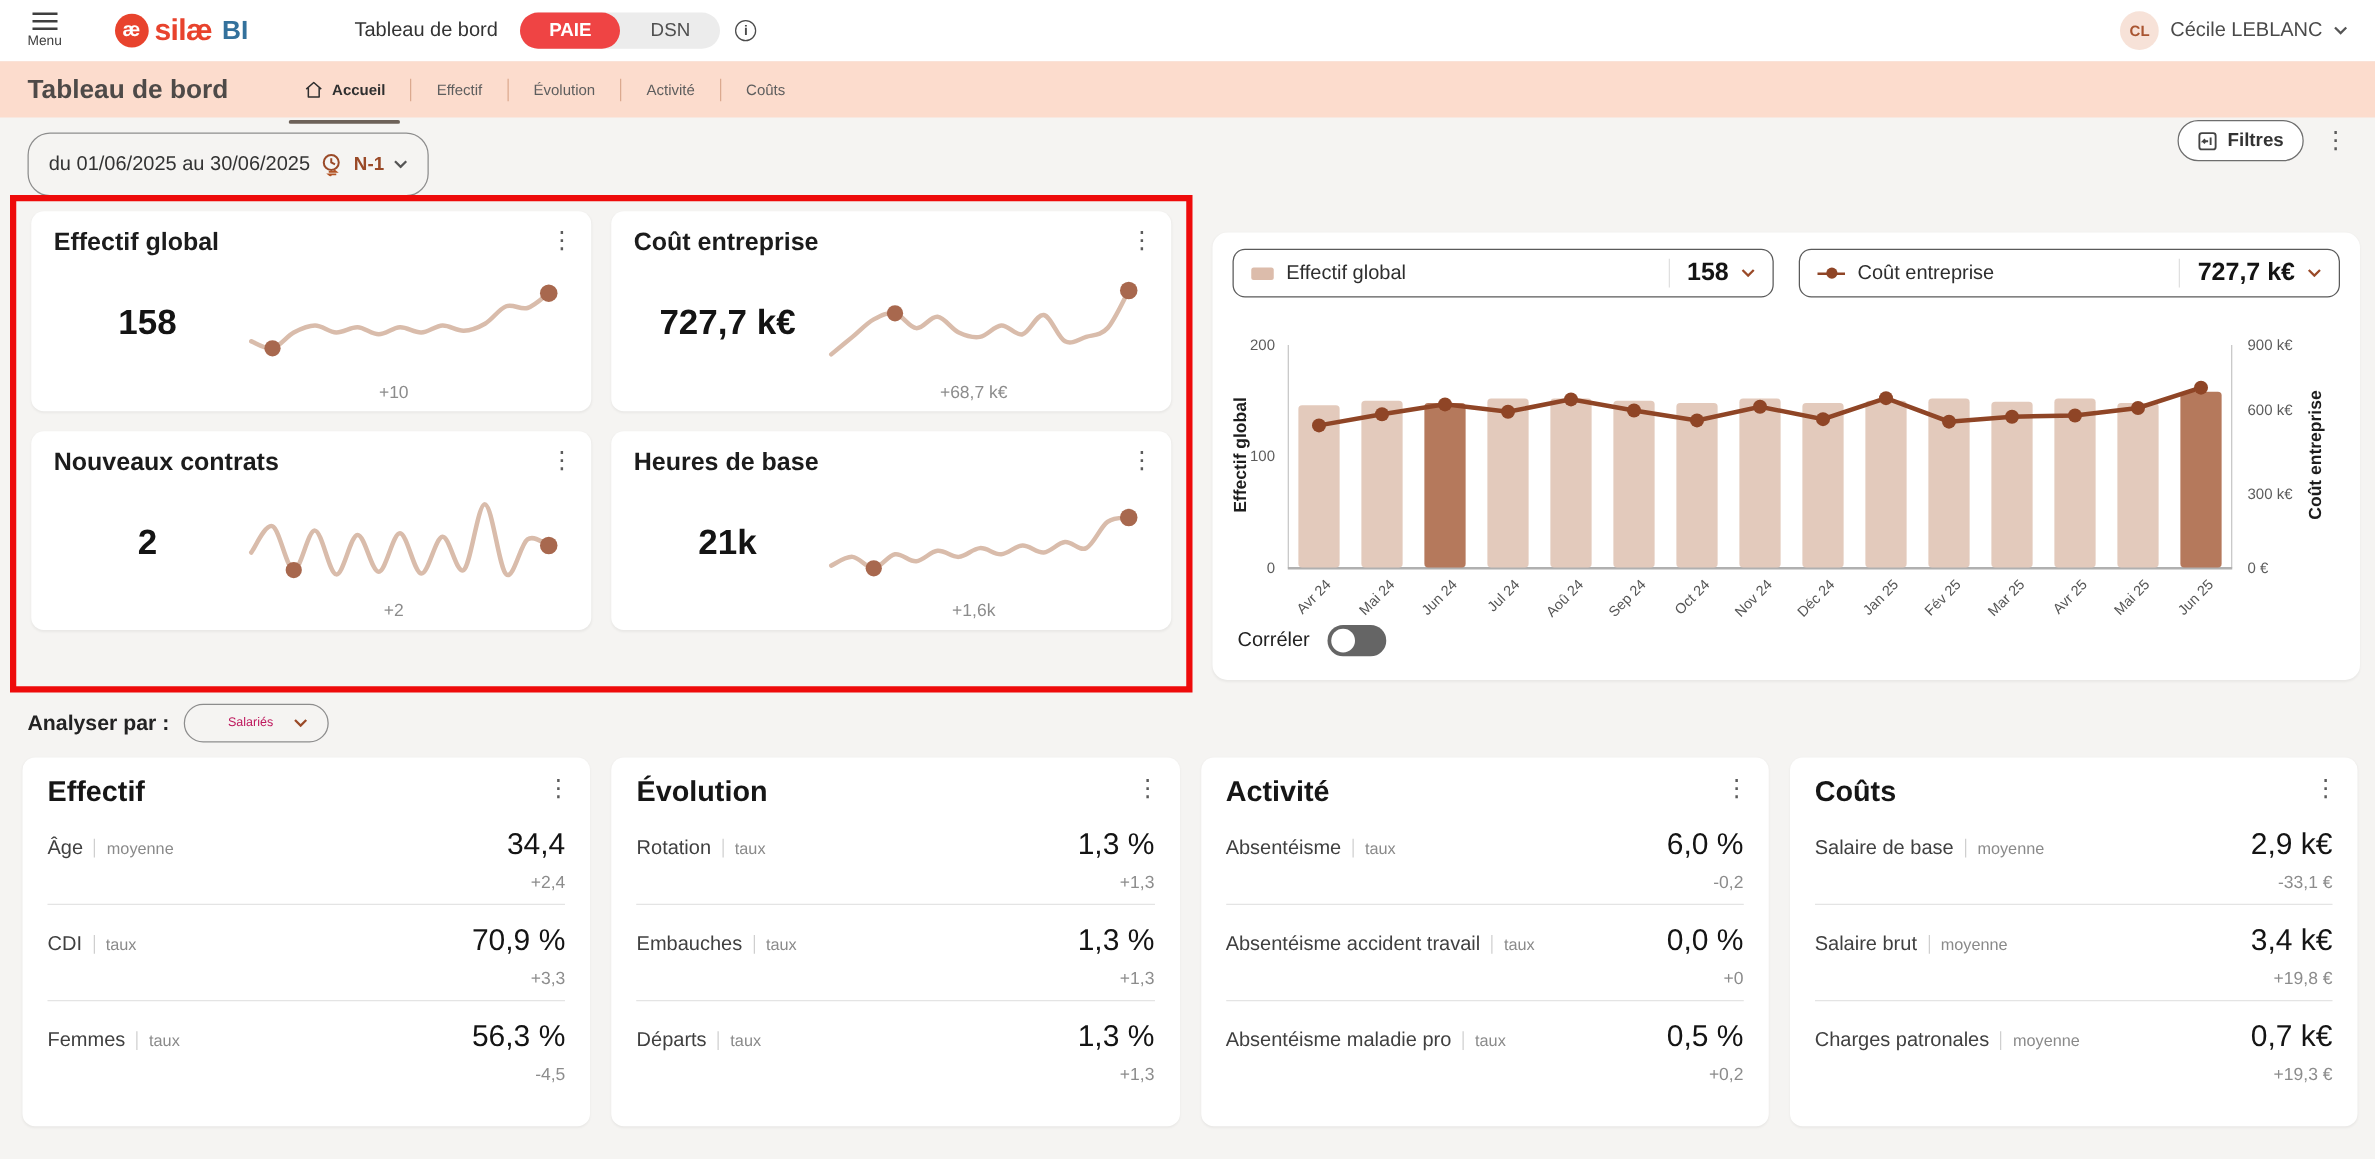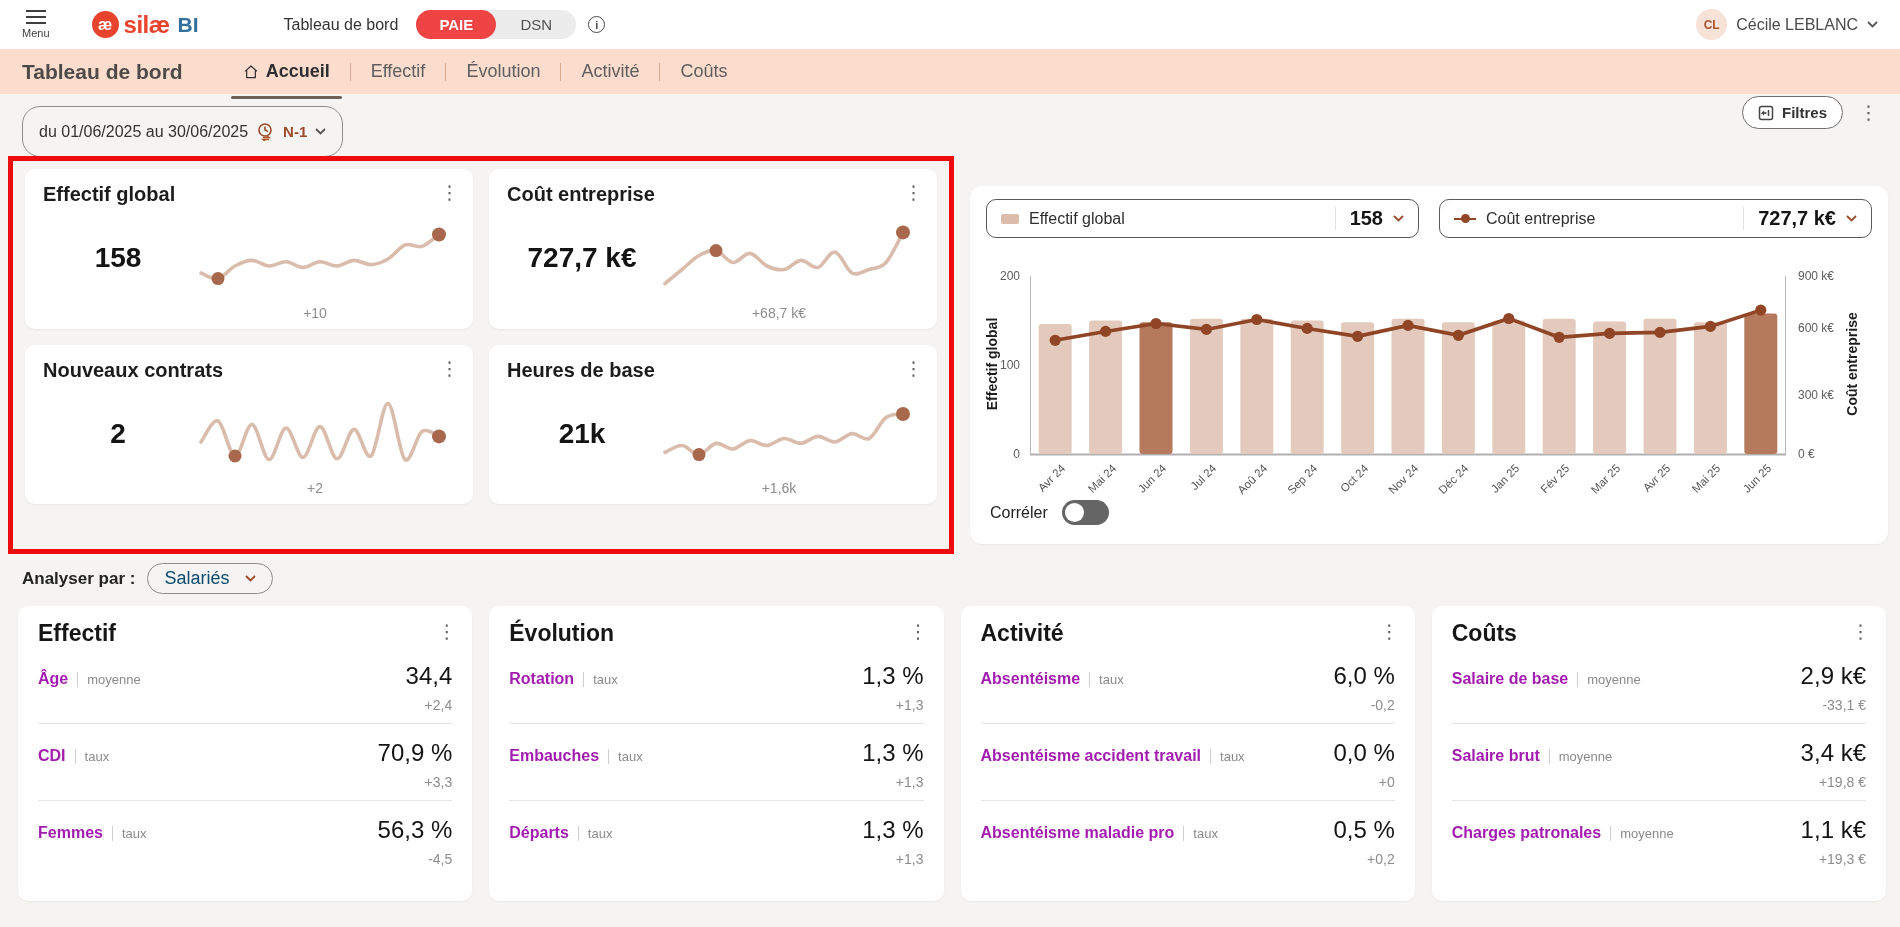--- a/index.html
+++ b/index.html
@@ -26,21 +26,21 @@
   .user { display:flex; align-items:center; gap:9px; cursor:pointer; }
   .avatar { width:31px; height:31px; border-radius:50%; background:#f7e2d8; color:#a95531; font-size:12px; font-weight:bold; display:flex; align-items:center; justify-content:center; }
   .user-name { font-size:16px; color:#4a4a4a; }
   .chev { width:11px; height:7px; }
   .chev polyline { fill:none; stroke:#555; stroke-width:1.8; }
   .chev.brown polyline { stroke:#9a4a28; }
 
   
   .navbar { position:absolute; left:0; top:49px; width:1900px; height:45px; background:#fcdccd; display:flex; align-items:center; padding:0 22px; }
   .nav-title { font-size:21px; font-weight:bold; color:#4e4a48; margin-right:40px; }
-  .tab { height:54px; display:flex; align-items:center; gap:7px; padding:0 20px; font-size:18px; color:#5e5e5e; cursor:pointer; position:relative; }
+  .tab { height:54px; display:flex; align-items:center; gap:7px; padding:0 20px; font-size:12px; color:#5e5e5e; cursor:pointer; position:relative; }
   .tab.active { color:#2f2f2f; font-weight:bold; }
   .tab.active:after { content:""; position:absolute; left:8px; right:8px; bottom:0; height:3px; background:#6e6259; border-radius:2px; }
   .tab-sep { width:1px; height:18px; background:#dba98f; }
   .home-ic { width:16px; height:16px; }
   .home-ic path { fill:none; stroke:#2f2f2f; stroke-width:1.8; stroke-linejoin:round; }
 
   
   .date-pill { position:absolute; left:22px; top:106px; height:51px; border:1px solid #8d8d8d; border-radius:18px; display:flex; align-items:center; padding:0 16px; gap:8px; cursor:pointer; }
   .date-text { font-size:16px; color:#333; }
   .n1 { font-size:15px; font-weight:bold; color:#9a4a28; display:flex; align-items:center; gap:2px; }
@@ -88,31 +88,31 @@
   .x-labels span { position:absolute; top:2px; white-space:nowrap; font-size:11.5px; color:#555; transform:translateX(-100%) rotate(-45deg); transform-origin:100% 0; }
   .correl-row { position:absolute; left:20px; top:314px; display:flex; align-items:center; gap:14px; }
   .correl-label { font-size:16px; color:#222; }
   .toggle { width:47px; height:25px; border-radius:13px; background:#656565; position:relative; cursor:pointer; }
   .toggle .knob { position:absolute; left:3px; top:3px; width:19px; height:19px; border-radius:50%; background:#fff; }
 
   
   .analyser { position:absolute; left:22px; top:563px; display:flex; align-items:center; gap:12px; }
   .analyser-label { font-size:17px; font-weight:bold; color:#232323; }
   .select-pill { height:31px; border:1px solid #8d8d8d; border-radius:16px; display:flex; align-items:center; gap:16px; padding:0 16px; cursor:pointer; }
-  .select-pill span { font-size:18px; color:#0c4a6e; }
+  .select-pill span { font-size:10px; color:#be185d;margin-left:18px; }
 
   
   .bottom-grid { position:absolute; left:18px; top:606px; width:1868px; display:grid; grid-template-columns:repeat(4,1fr); gap:17px; }
   .acard { background:#fff; border-radius:10px; box-shadow:0 1px 2px rgba(0,0,0,0.05); padding:14px 20px 10px 20px; height:295px; position:relative; }
   .acard-title { font-size:23px; font-weight:bold; color:#161616; }
   .acard .kebab { position:absolute; right:16px; top:16px; }
   .arow { padding:15px 0 10px 0; }
   .arow + .arow { border-top:1px solid #e4e4e4; }
   .arow-main { display:flex; align-items:baseline; }
-  .aname { font-size:16px; font-weight:bold; color:#a21caf; }
+  .aname { font-size:16px; font-weight:normal; color:#404040; }
   .aqual { font-size:13px; color:#8a8a8a; margin-left:9px; padding-left:9px; border-left:1px solid #cfcfcf; }
   .aval { margin-left:auto; font-size:24px; font-weight:normal; color:#141414; }
   .adelta { text-align:right; font-size:14px; color:#8c8c8c; margin-top:7px; }
 </style>
 </head>
 <body>
 
 <div id="page">
 
   <div class="header">
@@ -457,19 +457,19 @@
             <span class="aname">Salaire brut</span>
             <span class="aqual">moyenne</span>
             <span class="aval">3,4 k€</span>
           </div>
         <div class="adelta">+19,8 €</div>
       </div>
       <div class="arow">
         <div class="arow-main">
             <span class="aname">Charges patronales</span>
             <span class="aqual">moyenne</span>
-            <span class="aval">1,1 k€</span>
+            <span class="aval">0,7 k€</span>
           </div>
         <div class="adelta">+19,3 €</div>
       </div>
     </div>
   </div>
 </div>
 
 </body></html>

